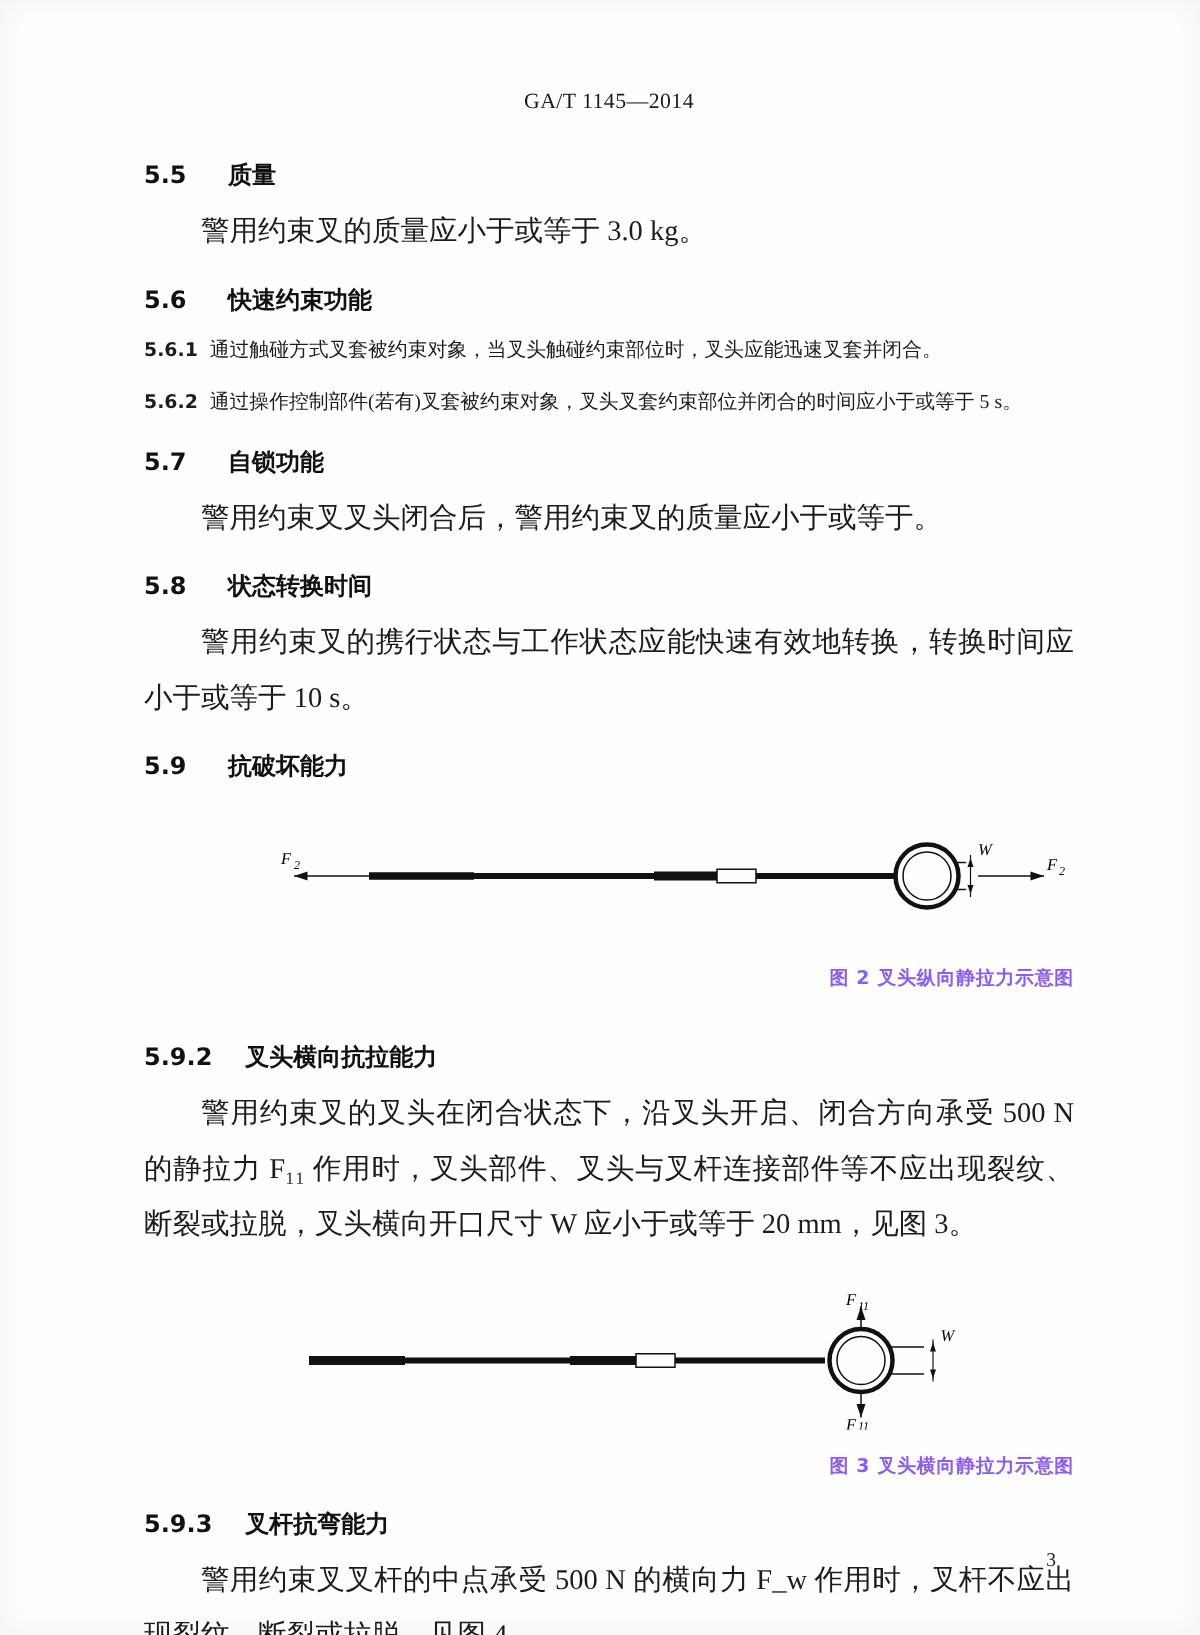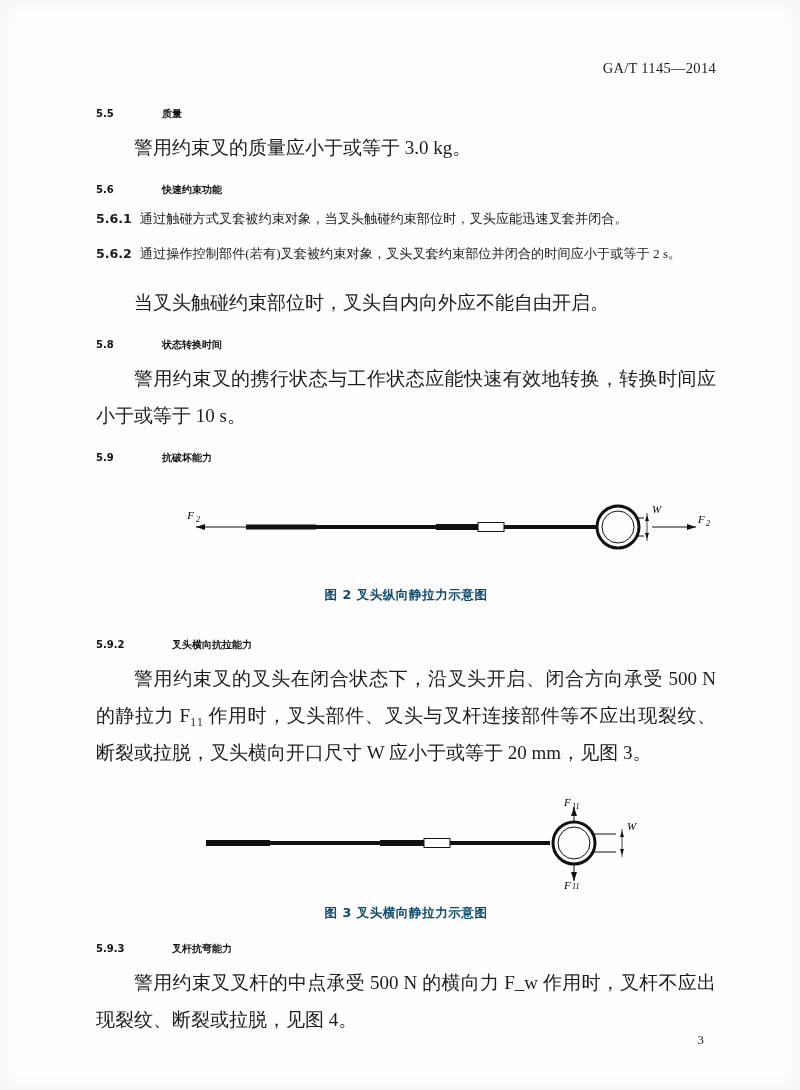--- a/index.html
+++ b/index.html
@@ -30,37 +30,37 @@
     box-shadow: inset 0 0 22px rgba(0,0,0,0.05);
     pointer-events: none;
   }
   .content {
     position: absolute;
     left: 96px;
     top: 60px;
     width: 620px;
   }
   .header {
-    text-align: right;
+    text-align: center;
     font-size: 14.5px;
     font-family: "Liberation Serif", serif;
     letter-spacing: 0.3px;
     color: #1a1a1a;
     margin-bottom: 30px;
   }
   .clause {
     margin-top: 17px;
   }
   .clause-head {
     font-family: "DejaVu Sans", sans-serif;
     font-weight: bold;
-    font-size: 10px;
+    font-size: 16px;
     color: #111;
     display: flex;
-    gap: 32px;
+    gap: 22px;
     align-items: baseline;
   }
   .clause-head .num {
     min-width: 34px;
     font-weight: bold;
   }
   .clause-head.sub .num {
     min-width: 44px;
   }
   .para {
@@ -87,27 +87,27 @@
     font-weight: bold;
     font-size: 12.6px;
     white-space: nowrap;
     padding-top: 1px;
   }
   .fig-block {
     margin-top: 26px;
     margin-bottom: 6px;
   }
   .fig-caption {
-    text-align: center;
+    text-align: right;
     font-family: "DejaVu Sans", sans-serif;
     font-size: 12.6px;
     font-weight: bold;
     margin-top: 16px;
     letter-spacing: 0.5px;
-    color: #0c4a6e;
+    color: #8b5cf6;
   }
   .figure {
     position: relative;
     height: 80px;
   }
   .page-number {
     position: absolute;
     right: 96px;
     bottom: 42px;
     font-family: "Liberation Serif", serif;
@@ -158,26 +158,30 @@
       <div class="clause-head">
         <span class="num">5.6</span>
         <span>快速约束功能</span>
       </div>
       <div class="numbered-para">
         <span class="idx">5.6.1</span>
         <span>通过触碰方式叉套被约束对象，当叉头触碰约束部位时，叉头应能迅速叉套并闭合。</span>
       </div>
       <div class="numbered-para">
         <span class="idx">5.6.2</span>
-        <span>通过操作控制部件(若有)叉套被约束对象，叉头叉套约束部位并闭合的时间应小于或等于 2 s。</span>
-      </div>
-    </div>
-
-    <div class="clause">
-      <div class="para">当叉头触碰约束部位时，叉头自内向外应不能自由开启。</div>
+        <span>通过操作控制部件(若有)叉套被约束对象，叉头叉套约束部位并闭合的时间应小于或等于 5 s。</span>
+      </div>
+    </div>
+
+    <div class="clause">
+      <div class="clause-head">
+        <span class="num">5.7</span>
+        <span>自锁功能</span>
+      </div>
+      <div class="para">警用约束叉叉头闭合后，警用约束叉的质量应小于或等于。</div>
     </div>
 
     <div class="clause">
       <div class="clause-head">
         <span class="num">5.8</span>
         <span>状态转换时间</span>
       </div>
       <div class="para">警用约束叉的携行状态与工作状态应能快速有效地转换，转换时间应小于或等于 10 s。</div>
     </div>
 

